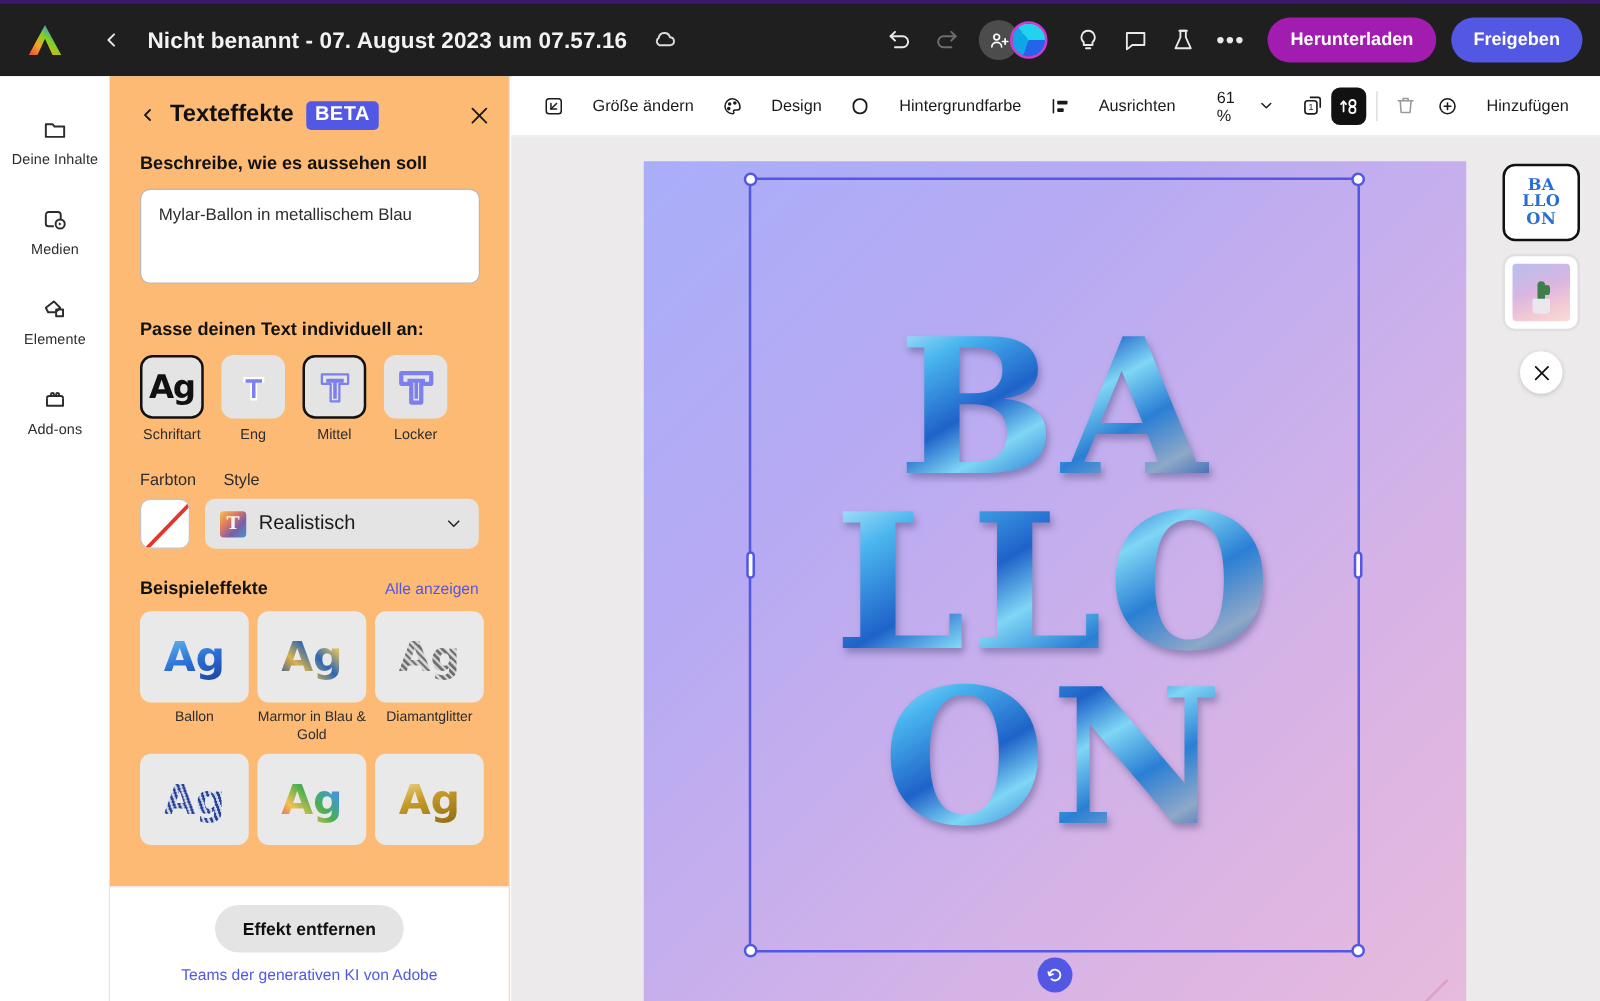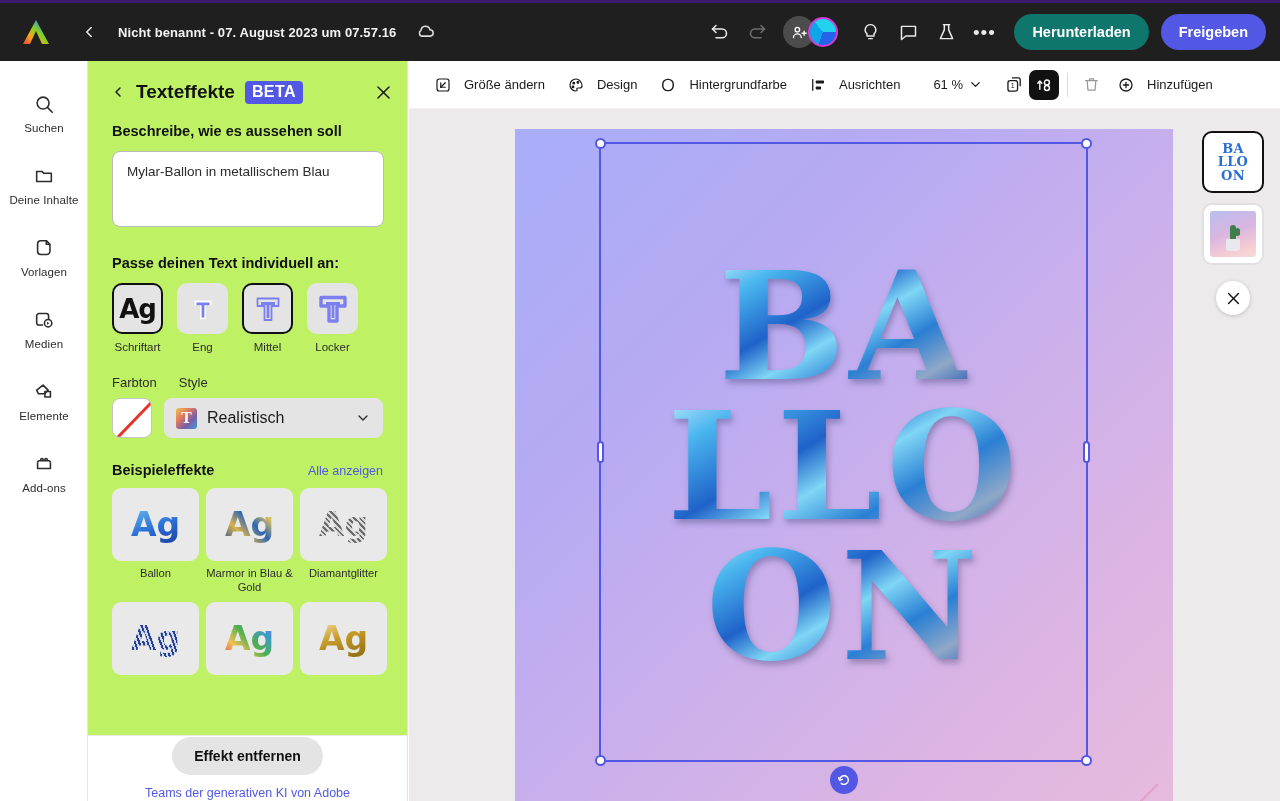--- a/index.html
+++ b/index.html
@@ -18,21 +18,21 @@
     border-top: 3px solid #3b1a6b;
     display: flex; align-items: center;
   }
   .logo-wrap { width: 72px; display: flex; justify-content: center; align-items: center; }
   .adobe-logo { width: 30px; height: 27px; display:block; }
   .back-chev {
     width: 34px; height: 34px; display: flex; align-items: center; justify-content: center;
     color: #e8e8e8; cursor: pointer; border-radius: 4px;
   }
   .doc-title {
-    color: #f2f2f2; font-size: 13px; font-weight: 700;
+    color: #f2f2f2; font-size: 18px; font-weight: 700;
     margin-left: 12px; letter-spacing: .1px; white-space: nowrap;
   }
   .cloud-ic { margin-left: 18px; color: #dcdcdc; display:flex; align-items:center; }
   .tb-spacer { flex: 1; }
   .tb-right { display: flex; align-items: center; gap: 2px; padding-right: 14px; }
   .tb-icon {
     width: 36px; height: 36px; border-radius: 50%;
     display: flex; align-items: center; justify-content: center;
     color: #e9e9e9; cursor: pointer;
   }
@@ -47,41 +47,41 @@
     margin-left: -9px; position: relative; z-index: 2;
     border: 2px solid #d13bd1;
     background: conic-gradient(from 200deg, #0ea5e9 0deg 120deg, #22d3ee 120deg 250deg, #2563eb 250deg 360deg);
     cursor: pointer;
   }
   .pill {
     height: 36px; border-radius: 18px; padding: 0 18px;
     display: flex; align-items: center; justify-content: center;
     font-size: 14.5px; font-weight: 700; cursor: pointer; white-space: nowrap;
   }
-  .pill.secondary { background: #0f766e; color: #fff; margin-left: 10px; }
+  .pill.secondary { background: #a21caf; color: #fff; margin-left: 10px; }
   .pill.primary { background: #5258e4; color: #fff; margin-left: 10px; }
   .dots { letter-spacing: 1px; font-size: 19px; line-height: 1; color:#e9e9e9;}
 
   
   .rail {
     position: absolute; top: 61px; left: 0; width: 88px; height: 740px;
     background: #fff; border-right: 1px solid #e6e6e6;
     padding-top: 16px;
   }
   .rail-item {
     width: 88px; height: 72px;
     display: flex; flex-direction: column; align-items: center; justify-content: center;
     gap: 7px; cursor: pointer; color: #2c2c2c;
   }
   .rail-label { font-size: 11.5px; color: #2c2c2c; letter-spacing: .1px; }
 
   
   .panel {
     position: absolute; top: 61px; left: 88px; width: 320px; height: 740px;
-    background: #bef264; border-right: 1px solid #e2e2e2;
+    background: #fdba74; border-right: 1px solid #e2e2e2;
     display: flex; flex-direction: column;
   }
   .panel-head {
     height: 62px; display: flex; align-items: center; padding: 0 14px 0 22px; gap: 10px;
     flex-shrink: 0;
   }
   .panel-back { color: #1a1a1a; display: flex; align-items: center; cursor: pointer; }
   .panel-title { font-size: 19px; font-weight: 700; color: #111; }
   .beta {
     background: #5258e4; color: #fff; font-size: 16px; font-weight: 700;
@@ -141,42 +141,42 @@
     overflow: hidden;
   }
   .ex-cap { font-size: 11.2px; color: #2c2c2c; text-align: center; line-height: 1.28; }
   .ex-ballon { background: linear-gradient(160deg,#6fc6f0,#2b6fd6 55%,#1b3f9e); -webkit-background-clip: text; background-clip: text; color: transparent; }
   .ex-marmor { background: linear-gradient(45deg,#1f4a9e,#d7b24a 30%,#2a64b8 55%,#e3c25c 80%,#1e3f86); -webkit-background-clip: text; background-clip: text; color: transparent; }
   .ex-diamant { background: repeating-linear-gradient(45deg,#d9d9d9 0 2px,#6b6b6b 2px 4px); -webkit-background-clip: text; background-clip: text; color: transparent; }
   .ex-r3a { background: repeating-linear-gradient(70deg,#27408f 0 2px,#cfd8ef 2px 4px); -webkit-background-clip:text;background-clip:text;color:transparent;}
   .ex-r3b { background: linear-gradient(45deg,#e04e6b,#f2c14e 25%,#4caf50 50%,#3d9ad1 75%,#b05ed1); -webkit-background-clip:text;background-clip:text;color:transparent;}
   .ex-r3c { background: linear-gradient(160deg,#f6e7a8,#c79b28 45%,#8a6a12); -webkit-background-clip:text;background-clip:text;color:transparent;}
   .panel-foot {
-    height: 66px; flex-shrink: 0; background: #fff; border-top: 1px solid #e8e8e8;
+    height: 92px; flex-shrink: 0; background: #fff; border-top: 1px solid #e8e8e8;
     display: flex; flex-direction: column; align-items: center; justify-content: center; gap: 11px;
   }
   .remove-btn {
     background: #e4e4e4; color: #111; font-size: 14px; font-weight: 700;
     padding: 11px 22px; border-radius: 20px; border: none; cursor: pointer;
     font-family: "Liberation Sans", sans-serif;
   }
   .foot-link { font-size: 12.5px; color: #5258e4; cursor: pointer; }
 
   
   .stage {
     position: absolute; top: 61px; left: 409px; width: 871px; height: 740px;
     background: #eceaea;
   }
   .ctxbar {
     position: absolute; top: 0; left: 0; width: 871px; height: 48px;
     background: #ffffff; display: flex; align-items: center; padding: 0 14px;
     gap: 0px; border-bottom: 1px solid #efefef;
   }
   .ctx-item {
-    display: flex; align-items: center; gap: 12px; padding: 7px 11px; border-radius: 6px;
+    display: flex; align-items: center; gap: 22px; padding: 7px 11px; border-radius: 6px;
     cursor: pointer; font-size: 13px; color: #1a1a1a; white-space: nowrap;
   }
   .zoom-box { display: flex; align-items: center; gap: 5px; padding: 7px 8px; margin-left: 14px; cursor: pointer; font-size: 13px; color:#1a1a1a; }
   .ctx-sq {
     width: 30px; height: 30px; border-radius: 7px; display: flex; align-items: center; justify-content: center;
     cursor: pointer; color: #1a1a1a;
   }
   .ctx-sq.active { background: #111; color: #fff; }
   .divider-v { width: 1px; height: 24px; background: #d8d8d8; margin: 0 8px; }
 
@@ -335,38 +335,24 @@
       <div class="tb-icon">
         <span class="dots">•••</span>
       </div>
       <div class="pill secondary">Herunterladen</div>
       <div class="pill primary">Freigeben</div>
     </div>
   </div>
 
   <div class="rail">
     <div class="rail-item">
-      <svg width="22" height="22" viewBox="0 0 24 24" fill="none" stroke="currentColor" stroke-width="1.7" stroke-linecap="round">
-          <circle cx="11" cy="11" r="6.5"></circle>
-          <line x1="16" y1="16" x2="21" y2="21"></line>
-        </svg>
-      <span class="rail-label">Suchen</span>
-    </div>
-    <div class="rail-item">
       <svg width="22" height="22" viewBox="0 0 24 24" fill="none" stroke="currentColor" stroke-width="1.7" stroke-linejoin="round">
           <path d="M4 7h6l1.6 2H20v9H4z"></path>
         </svg>
       <span class="rail-label">Deine Inhalte</span>
-    </div>
-    <div class="rail-item">
-      <svg width="22" height="22" viewBox="0 0 24 24" fill="none" stroke="currentColor" stroke-width="1.7" stroke-linejoin="round">
-          <path d="M5 7.5A3.5 3.5 0 0 1 8.5 4h6l4 4v7.5A3.5 3.5 0 0 1 15 19H8.5A3.5 3.5 0 0 1 5 15.5z"></path>
-          <path d="M14.5 4v4h4"></path>
-        </svg>
-      <span class="rail-label">Vorlagen</span>
     </div>
     <div class="rail-item">
       <svg width="22" height="22" viewBox="0 0 24 24" fill="none" stroke="currentColor" stroke-width="1.7" stroke-linejoin="round">
           <path d="M4 7.5A2.5 2.5 0 0 1 6.5 5h8A2.5 2.5 0 0 1 17 7.5V12"></path>
           <path d="M4 7.5V15a2.5 2.5 0 0 0 2.5 2.5H11"></path>
           <circle cx="16.5" cy="15.5" r="4"></circle>
           <path d="M15.3 13.9l2.5 1.6-2.5 1.6z" fill="currentColor" stroke="none"></path>
         </svg>
       <span class="rail-label">Medien</span>
     </div>

